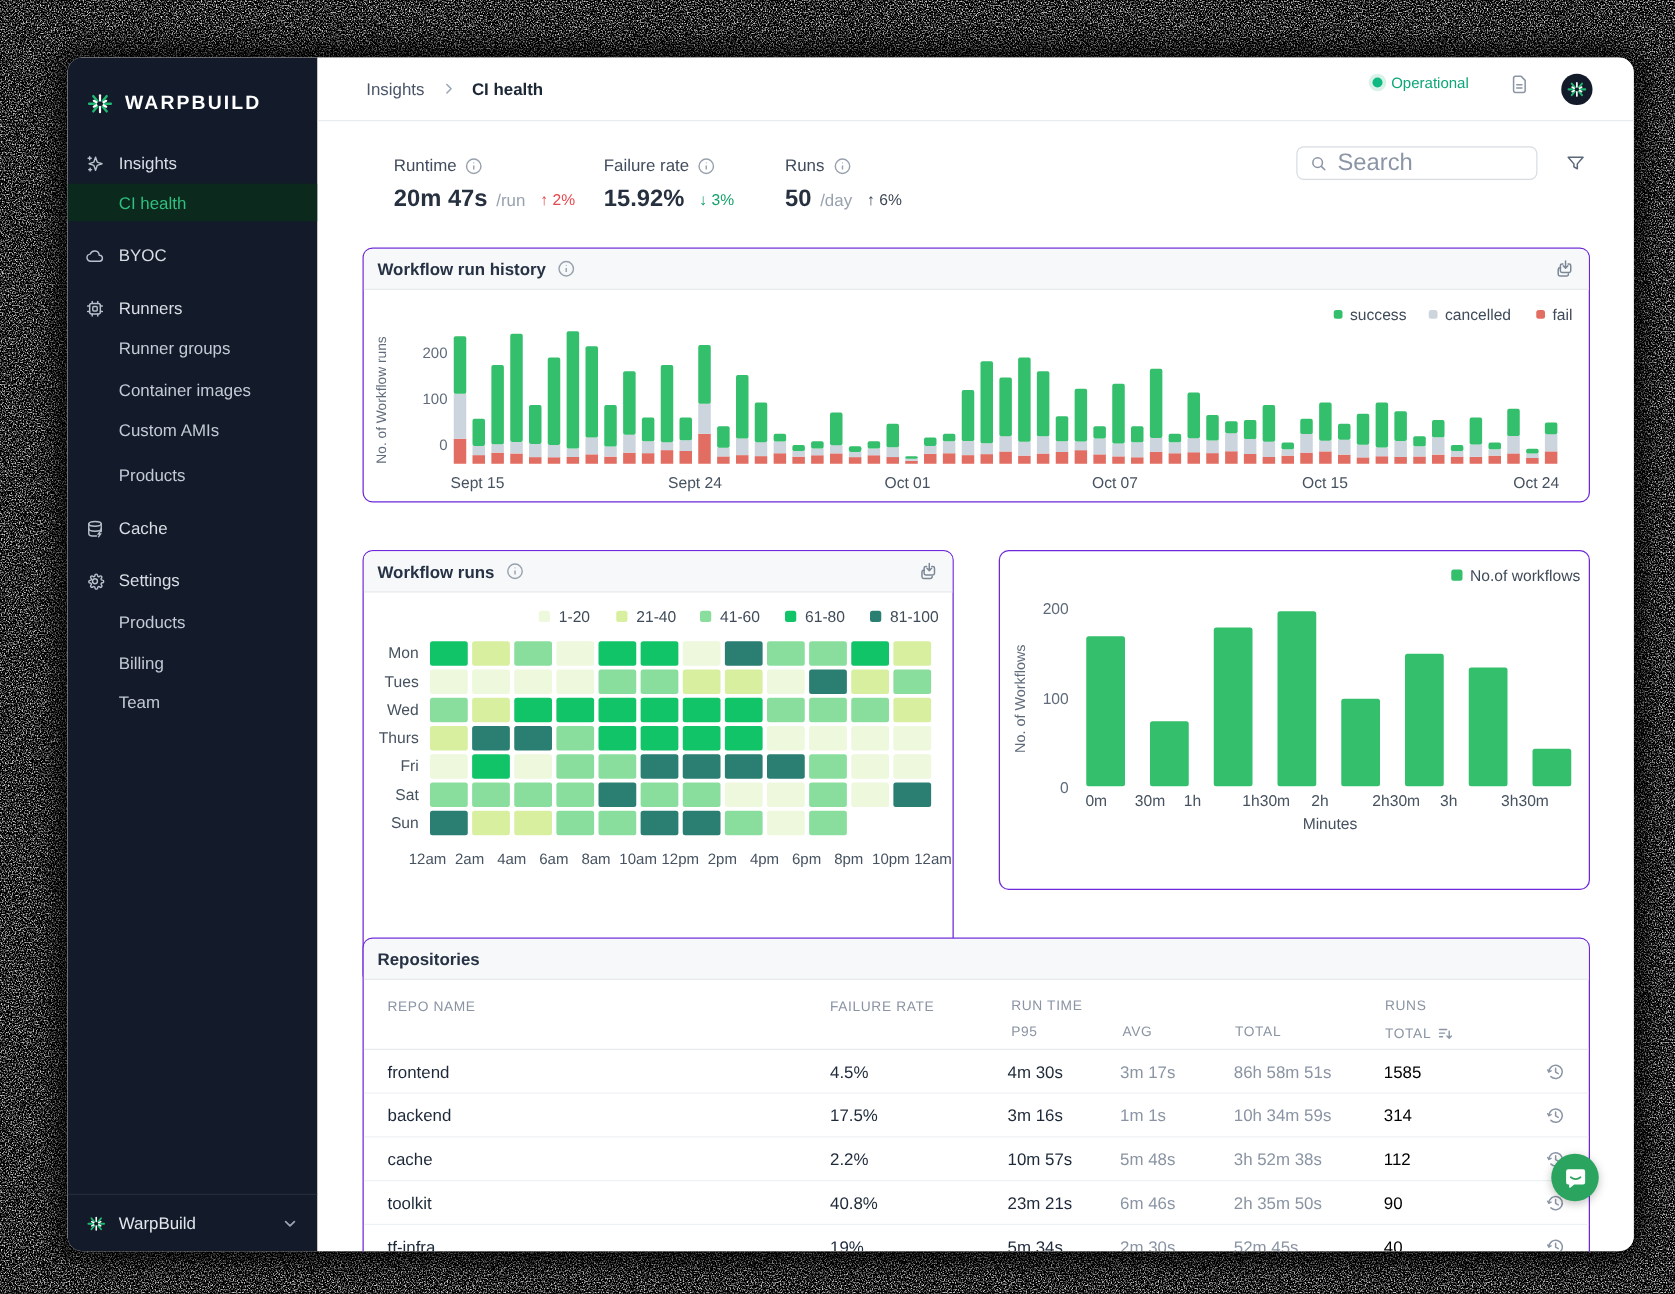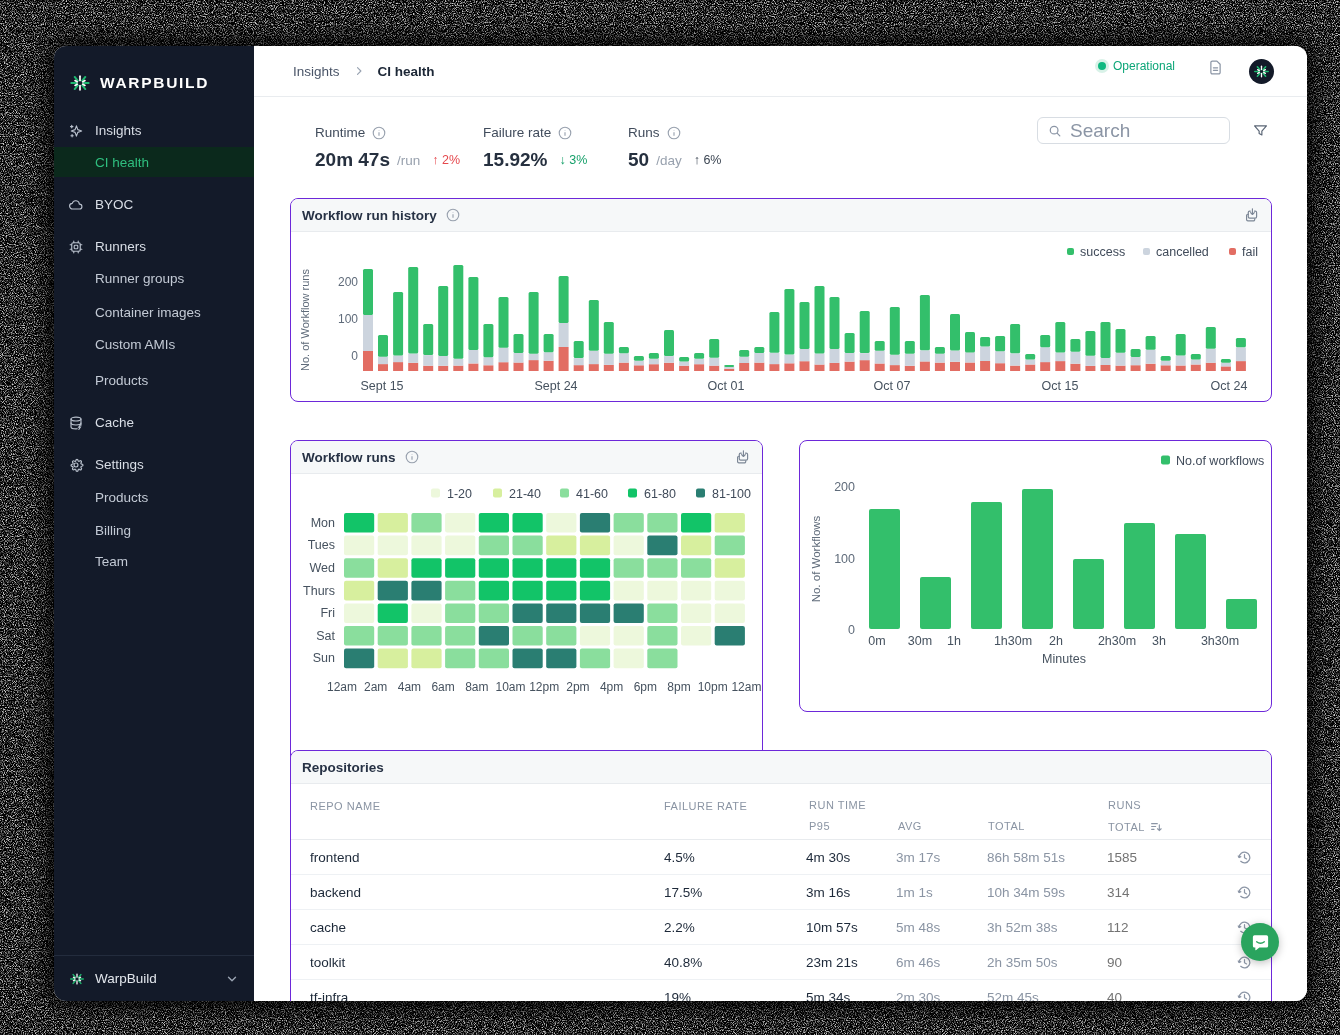--- a/index.html
+++ b/index.html
@@ -48,21 +48,21 @@
 #p2 { left:36px; top:394px; width:473px; height:348px; }
 #p3 { left:545px; top:394px; width:473px; height:272px; }
 #p4 { left:36px; top:704px; width:982px; height:300px; }
 .thead { display:flex; padding:0 21px; color:#8a94a3; font-size:11px; letter-spacing:0.5px; height:56px; position:relative; border-bottom:1px solid #e8ebee; }
 .trow { display:flex; align-items:center; height:35px; padding:0 19px; border-bottom:1px solid #eef1f4; font-size:13.5px; }
 .c-name { width:354px; color:#1d2939; }
 .c-fr { width:142px; color:#1d2939; }
 .c-p95 { width:90px; color:#1d2939; }
 .c-avg { width:91px; color:#8a94a3; }
 .c-tot { width:120px; color:#8a94a3; }
-.c-runs { width:118px; color:#737373; }
+.c-runs { width:118px; color:#000000; }
 .c-hist { margin-left:auto; display:flex; }
 .intercom { position:absolute; left:987px; top:877px; width:38px; height:38px; border-radius:50%; background:#2aa45e; display:flex; align-items:center; justify-content:center; box-shadow:0 2px 8px rgba(0,0,0,0.25); }
 </style>
 </head>
 <body>
 <svg class="noise" width="1340" height="1035">
 <defs>
 <filter id="nz" x="0" y="0" width="100%" height="100%">
 <feTurbulence type="fractalNoise" baseFrequency="0.9" numOctaves="2" seed="7" stitchTiles="stitch"></feTurbulence>
 <feColorMatrix type="matrix" values="0 0 0 0 1  0 0 0 0 1  0 0 0 0 1  3.3 0 0 0 -1.5"></feColorMatrix>

